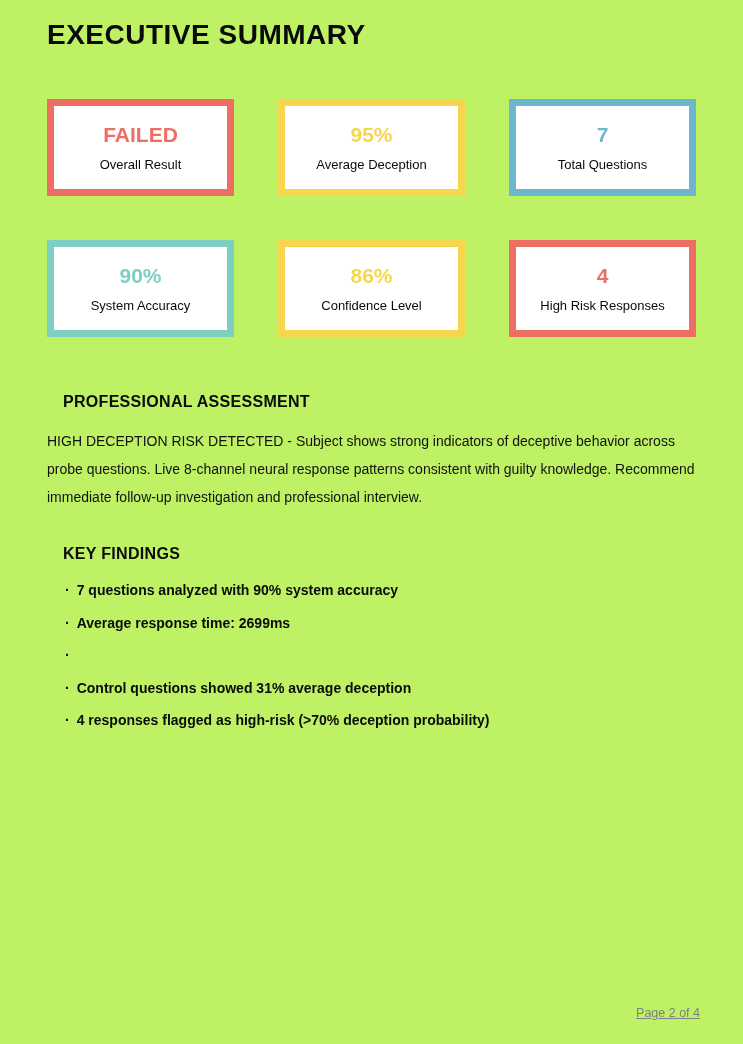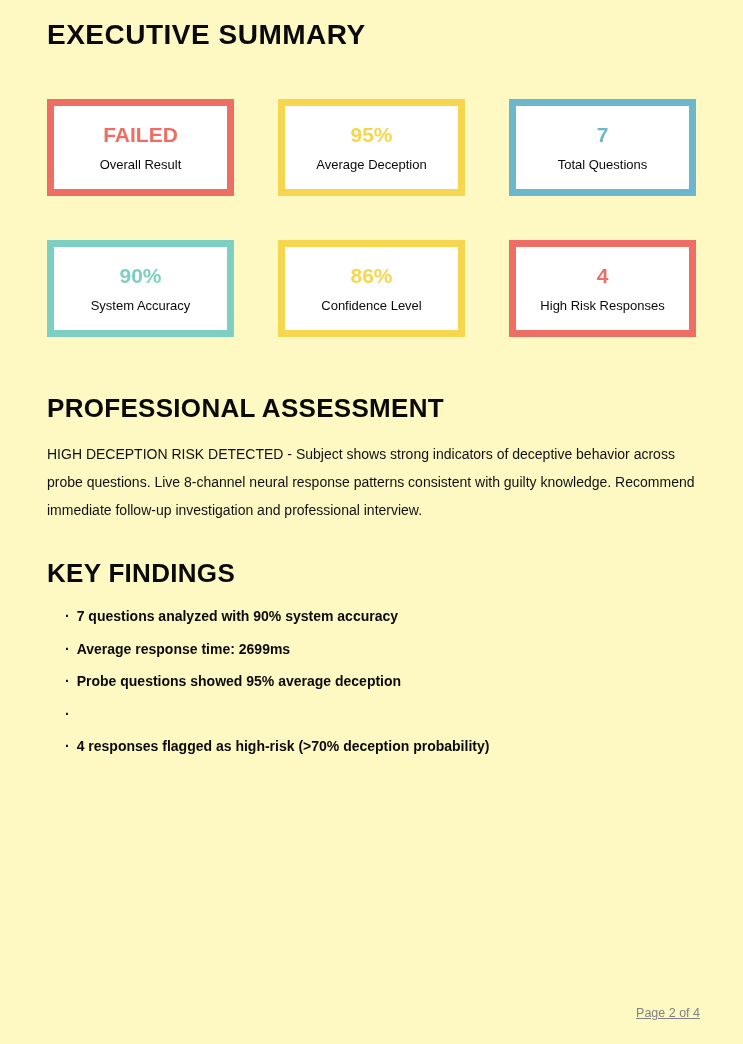--- a/index.html
+++ b/index.html
@@ -12,21 +12,21 @@
     height: 1044px;
     position: relative;
     font-family: "Liberation Sans", sans-serif;
     color: #111111;
     overflow: hidden;
   }
   .page {
     position: relative;
     width: 743px;
     height: 1044px;
-    background: #fef9c3;
+    background: #bef264;
   }
   .content {
     padding: 0 47px;
   }
   h1.doc-title {
     margin: 0;
     padding-top: 19px;
     font-size: 28px;
     font-weight: bold;
     letter-spacing: 0.5px;
@@ -56,22 +56,22 @@
     font-weight: bold;
     line-height: 1;
   }
   .stat-label {
     font-size: 13px;
     font-weight: normal;
     color: #0a0a0a;
     line-height: 1;
   }
   h2.section-heading {
-    margin: 0;
-    font-size: 26px;
+    margin: 16px;
+    font-size: 16px;
     font-weight: bold;
     color: #0a0a0a;
     letter-spacing: 0.3px;
   }
   .assessment-section {
     margin-top: 56px;
   }
   .assessment-body {
     margin: 16px 0 0 0;
     font-size: 14px;
@@ -155,24 +155,24 @@
         <div class="finding-item">
           <span class="bullet-dot">·</span>
           <span>7 questions analyzed with 90% system accuracy</span>
         </div>
         <div class="finding-item">
           <span class="bullet-dot">·</span>
           <span>Average response time: 2699ms</span>
         </div>
         <div class="finding-item">
           <span class="bullet-dot">·</span>
-          <span>Probe questions showed 95% average deception</span>
         </div>
         <div class="finding-item">
           <span class="bullet-dot">·</span>
+          <span>Control questions showed 31% average deception</span>
         </div>
         <div class="finding-item">
           <span class="bullet-dot">·</span>
           <span>4 responses flagged as high-risk (&gt;70% deception probability)</span>
         </div>
       </div>
     </div>
 
   </div>
 

